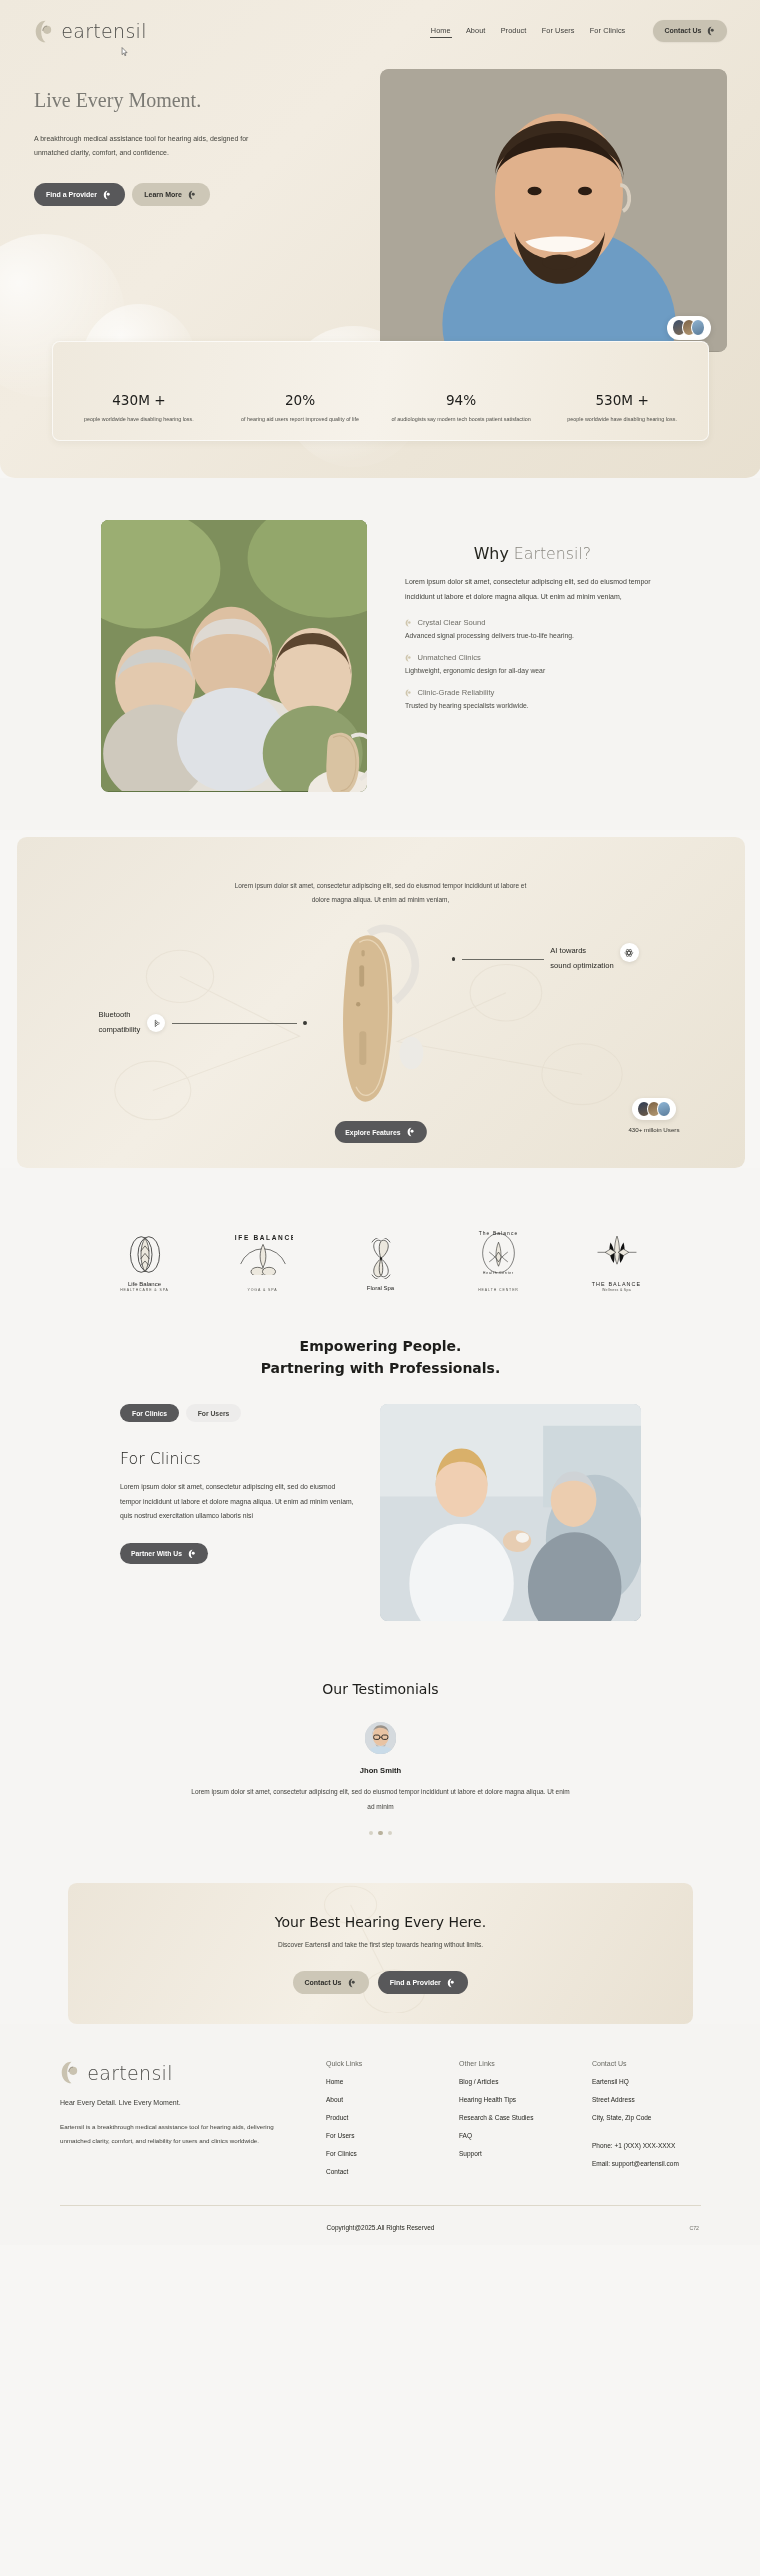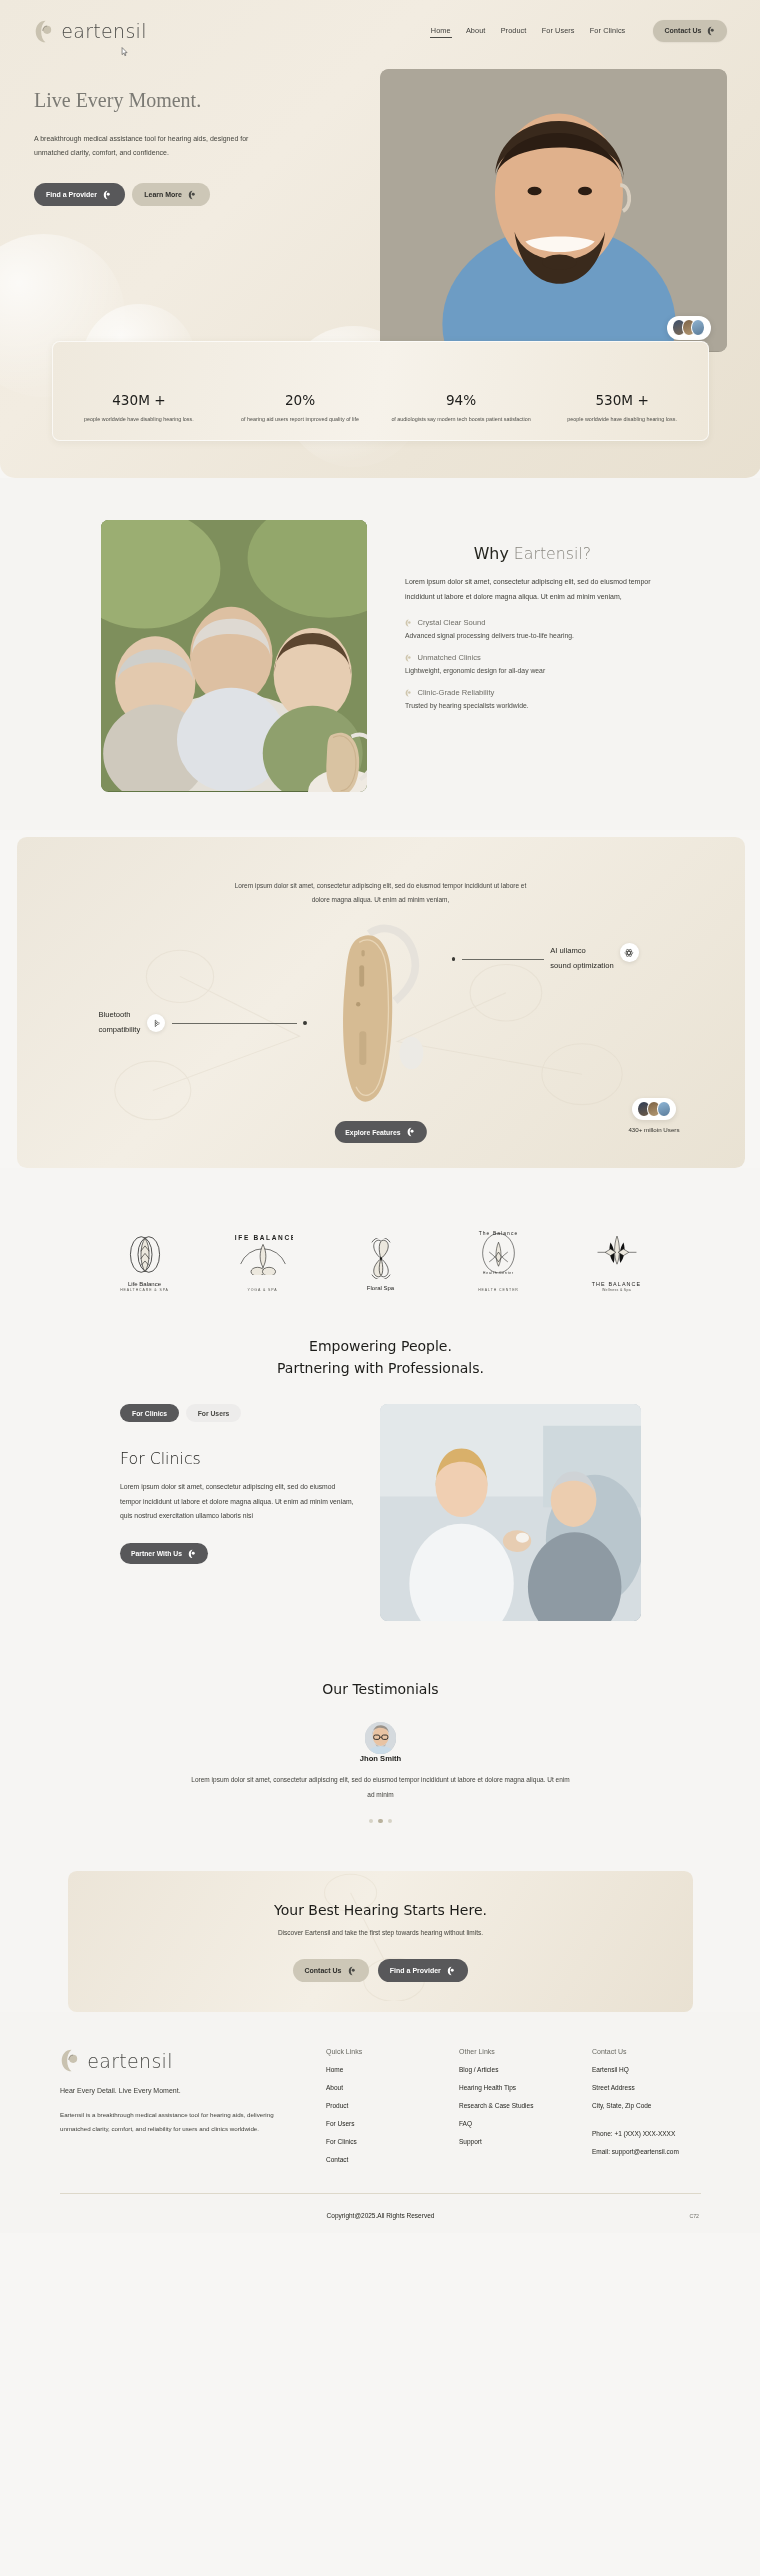--- a/index.html
+++ b/index.html
@@ -159,21 +159,21 @@
   .trusted { width: 761px; background: #f6f5f3; padding: 34px 0 16.3px 0; }
   .trusted-h { text-align: center; font-size: 12px; font-weight: 400; font-family: "DejaVu Sans", sans-serif; color: #1e1e1b; }
   .logo-row { display: flex; justify-content: center; align-items: flex-end; gap: 47px; margin-top: 26px; }
   .brand { width: 71px; text-align: center; }
   .brand-name { margin-top: 3.3px; font-size: 6px; color: #1c1c1a; }
   .brand-sub { font-size: 3.5px; color: #55554f; letter-spacing: 0.9px; margin-top: 1.1px; }
 
   
   .empower { width: 761px; background: #f6f5f3; padding: 28px 0 22px 0; }
   .empower-h {
-    text-align: center; font-size: 14px; font-weight: 400; line-height: 1.55;
+    text-align: center; font-size: 14px; font-weight: 700; line-height: 1.55;
     font-family: "DejaVu Sans", sans-serif; color: #1d1d1a;
   }
   .emp-body { display: flex; justify-content: center; gap: 26px; margin-top: 25px; }
   .emp-left { width: 234px; }
   .tabs { display: flex; gap: 6.5px; }
   .tab { border-radius: 11px; padding: 5.4px 12px; font-size: 6.8px; font-weight: bold; cursor: pointer; }
   .tab-on { background: #58585a; color: #fff; }
   .tab-off { background: #edeceb; color: #4a4a46; }
   .emp-title { margin-top: 27px; font-size: 15.8px; font-weight: 300; font-family: "DejaVu Sans", sans-serif; color: #1d1d1a; }
   .emp-p { margin-top: 12px; font-size: 6.8px; color: #3d3d38; line-height: 2.15; }
@@ -187,21 +187,21 @@
     background: linear-gradient(150deg,#cfd7dc,#b6c2c9 55%,#98a7b0 100%); position: relative;
   }
 
   
   .testi { width: 761px; background: #f6f5f3; padding: 38px 0 29px 0; text-align: center; }
   .testi-h { font-size: 14px; font-weight: 400; font-family: "DejaVu Sans", sans-serif; color: #1d1d1a; }
   .testi-av {
     width: 31.5px; height: 31.5px; border-radius: 50%; margin: 25px auto 0 auto; overflow: hidden;
     background: linear-gradient(160deg,#d9dee1,#aab4ba); position: relative;
   }
-  .testi-name { margin-top: 0; font-size: 7.6px; font-weight: bold; color: #1c1c19; }
+  .testi-name { margin-top: 12px; font-size: 7.6px; font-weight: bold; color: #1c1c19; }
   .testi-q { margin: 9.8px auto 0 auto; width: 380px; font-size: 6.5px; color: #3e3e39; line-height: 2.3; }
   .dots { display: flex; justify-content: center; gap: 4.9px; margin-top: 16.3px; }
   .pd { width: 4.3px; height: 4.3px; border-radius: 50%; background: #d6d2c6; cursor: pointer; }
   .pd.on { background: #b9b19c; }
 
   
   .cta-zone { width: 761px; background: #f6f5f3; padding: 18.5px 0 0 0; }
   .cta {
     width: 625px; margin: 0 auto;
     background: linear-gradient(120deg,#ece5d8 0%, #f4efe5 45%, #e9e1d2 100%);
@@ -432,21 +432,21 @@
         </svg>
       </div>
       <div class="lead-line" style="width:125px;"></div>
       <div class="dot"></div>
     </div>
 
     <div class="callout callout-ai">
       <div class="dot"></div>
       <div class="lead-line" style="width:82px;"></div>
       <div class="callout-text">
-        <div>AI ullamco</div>
+        <div>AI towards</div>
         <div>sound optimization</div>
       </div>
       <div class="chip" style="align-self:flex-start;margin-top:-1.1px;">
         <svg width="9.8" height="9.8" viewBox="0 0 18 18">
           <circle cx="9" cy="9" r="3" fill="none" stroke="#2b2b27" stroke-width="1"></circle>
           <ellipse cx="9" cy="9" rx="7.5" ry="3.2" fill="none" stroke="#2b2b27" stroke-width=".9"></ellipse>
           <ellipse cx="9" cy="9" rx="7.5" ry="3.2" fill="none" stroke="#2b2b27" stroke-width=".9" transform="rotate(60 9 9)"></ellipse>
           <ellipse cx="9" cy="9" rx="7.5" ry="3.2" fill="none" stroke="#2b2b27" stroke-width=".9" transform="rotate(120 9 9)"></ellipse>
         </svg>
       </div>
@@ -610,21 +610,21 @@
 
 <div class="cta-zone">
   <section class="cta">
     <svg style="position:absolute;inset:0;opacity:.35" viewBox="0 0 1150 240">
       <g fill="none" stroke="#ded5c3" stroke-width="2">
         <ellipse cx="520" cy="40" rx="48" ry="34"></ellipse>
         <ellipse cx="600" cy="200" rx="56" ry="40"></ellipse>
         <path d="M520 40 L560 120 L600 200"></path>
       </g>
     </svg>
-    <h2 class="cta-h">Your Best Hearing Starts Here.</h2>
+    <h2 class="cta-h">Your Best Hearing Every Here.</h2>
     <p class="cta-p">Discover Eartensil and take the first step towards hearing without limits.</p>
     <div class="cta-btns">
       <div class="btn btn-light">
         <span>Contact Us</span>
         <svg class="btn-mark" viewBox="0 0 42 46">
           <path d="M21 3 C10 3 3 12 3 23 C3 34 10 43 21 43 C16 39 13 32 13 23 C13 14 16 7 21 3 Z" fill="#4a4a46"></path>
           <circle cx="24" cy="20" r="7" fill="#4a4a46"></circle>
         </svg>
       </div>
       <div class="btn btn-dark">

